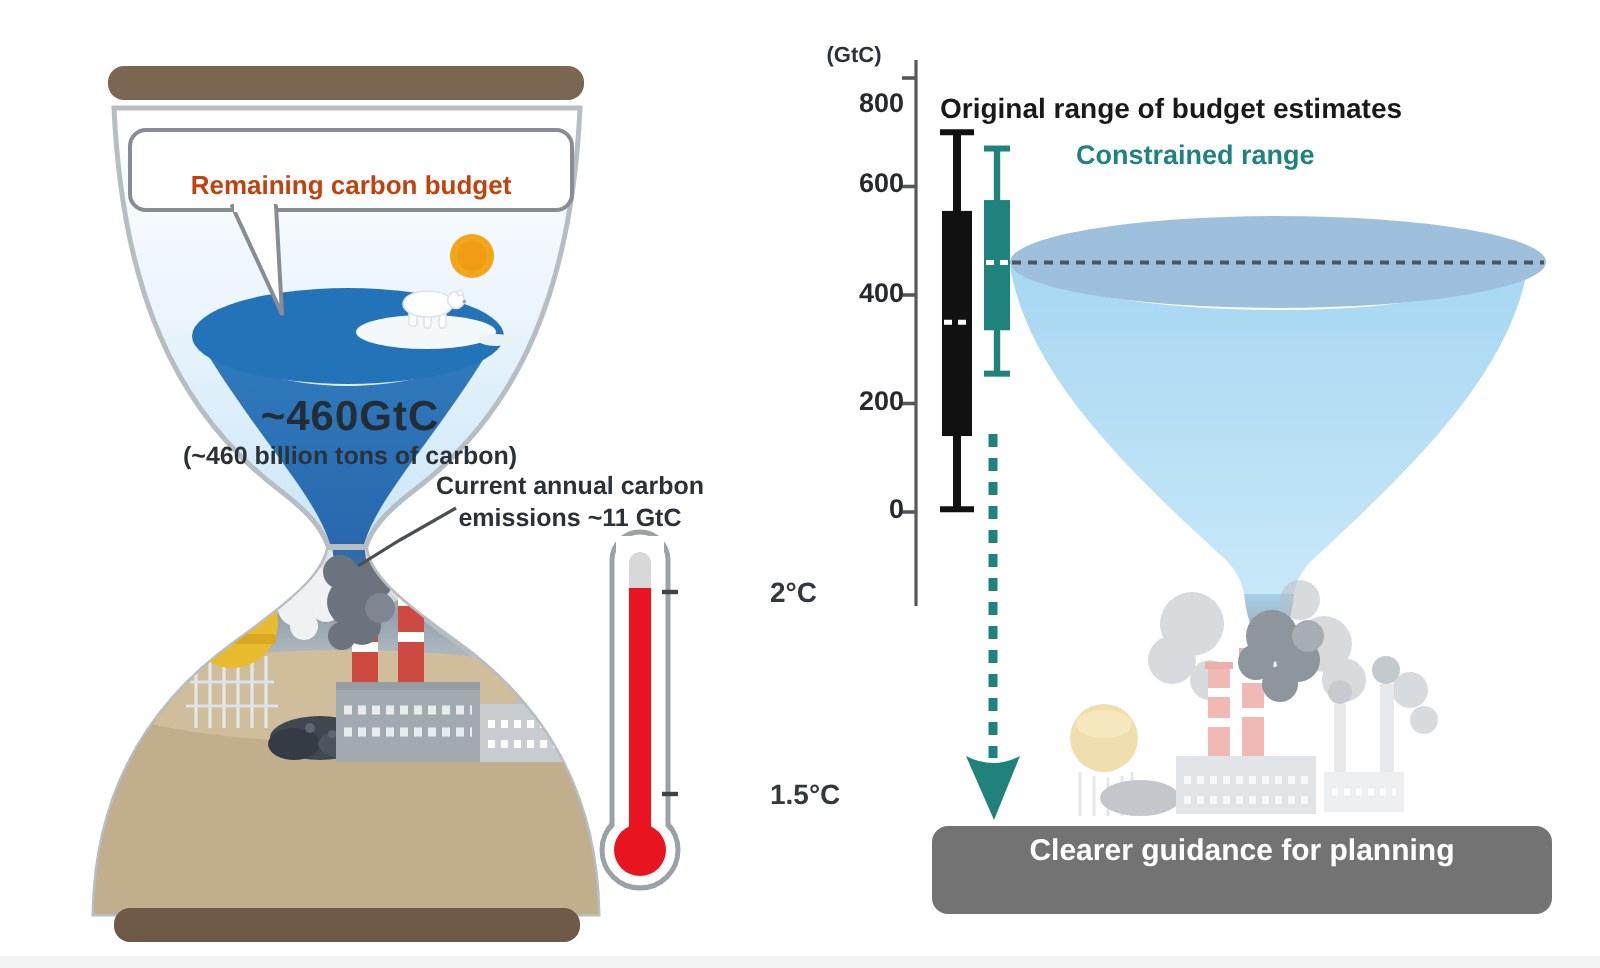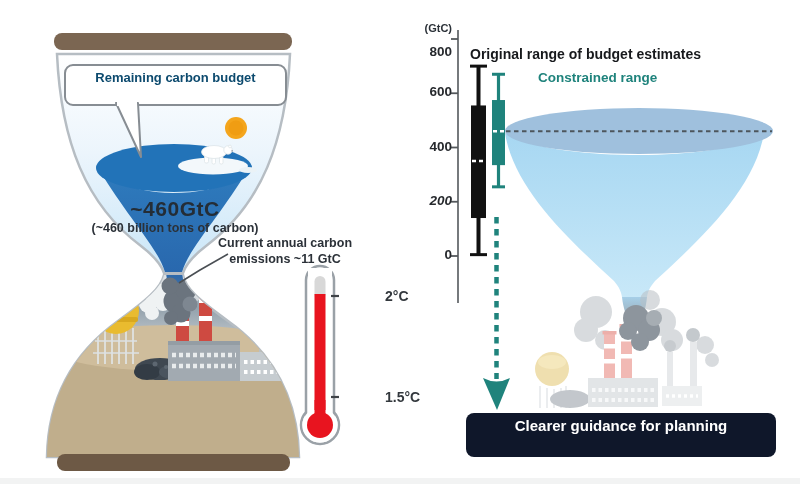--- a/index.html
+++ b/index.html
@@ -5,27 +5,27 @@
   * { margin:0; padding:0; box-sizing:border-box; }
   html,body { width:800px; height:484px; }
   body { position:relative; background:#ffffff; font-family:"Liberation Sans",sans-serif; font-weight:700; overflow:hidden; }
   .abs { position:absolute; }
   svg.layer { position:absolute; top:0; }
   .txt { position:absolute; color:#2b3138; }
   .center { text-align:center; }
   .bubble {
     position:absolute; left:64px; top:64px; width:223px; height:42px;
     background:#ffffff; border:2px solid #878d93; border-radius:9px;
-    color:#0c4a6e; font-size:13px; line-height:17px; text-align:center; padding-top:3px;
+    color:#c2410c; font-size:13px; line-height:17px; text-align:center; padding-top:18px;
   }
   .budget-value { left:95px; top:197px; width:160px; font-size:21px; color:#242d36; letter-spacing:0.5px; }
   .budget-note  { left:57px; top:221px; width:236px; font-size:12.5px; color:#2b3138; }
   .emissions    { left:205px; top:235px; width:160px; font-size:12.5px; line-height:16px; color:#2b3138; }
   .thermo-label { font-size:14px; color:#33383d;margin-left:42px; }
-  .axis-unit { left:402px; top:22px; width:50px; text-align:right; font-size:11px; color:#2b3138; }
+  .axis-unit { left:402px; top:22px; width:50px; text-align:center; font-size:11px; color:#2b3138; }
   .ytick { position:absolute; left:412px; width:40px; text-align:right; font-size:13.5px; color:#26292d; }
   .legend-original    { left:470px; top:46px; font-size:14px; color:#17191c; }
   .legend-constrained { left:507px; top:70px; font-size:13.5px; }
   .banner {
     position:absolute; left:466px; top:413px; width:310px; height:44px;
     border-radius:8px; color:#ffffff; font-size:15px; line-height:20px;
     text-align:center; padding-top:3px;
   }
   .bottom-strip { position:absolute; left:0; top:478px; width:800px; height:6px; background:#f2f3f3; }
 </style>
@@ -305,23 +305,23 @@
   <div>emissions ~11 GtC</div>
 </div>
 
 <div class="txt thermo-label" style="left:343px; top:288px">2°C</div>
 <div class="txt thermo-label" style="left:343px; top:389px">1.5°C</div>
 
 <div class="txt axis-unit">(GtC)</div>
 <div class="ytick" id="ytick-0" style="top: 44px; text-align: right;">800</div>
 <div class="ytick" id="ytick-1" style="top: 84.25px;">600</div>
 <div class="ytick" id="ytick-2" style="top: 138.5px;">400</div>
-<div class="ytick" id="ytick-3" style="top: 192.75px; font-style: italic;">200</div>
+<div class="ytick" id="ytick-3" style="top: 192.75px;">200</div>
 <div class="ytick" id="ytick-4" style="top: 247px;">0</div>
 
 <div class="txt legend-original">Original range of budget estimates</div>
 <div class="txt legend-constrained" id="legend-constrained" style="color: rgb(31, 131, 124); margin-left: 31px;">Constrained range</div>
 
-<div class="banner" id="banner" style="background: #0f172a;">
+<div class="banner" id="banner" style="background: #737373;">
   <div>Clearer guidance for planning</div>
 </div>
 
 <div class="bottom-strip"></div>
 
 </body></html>

